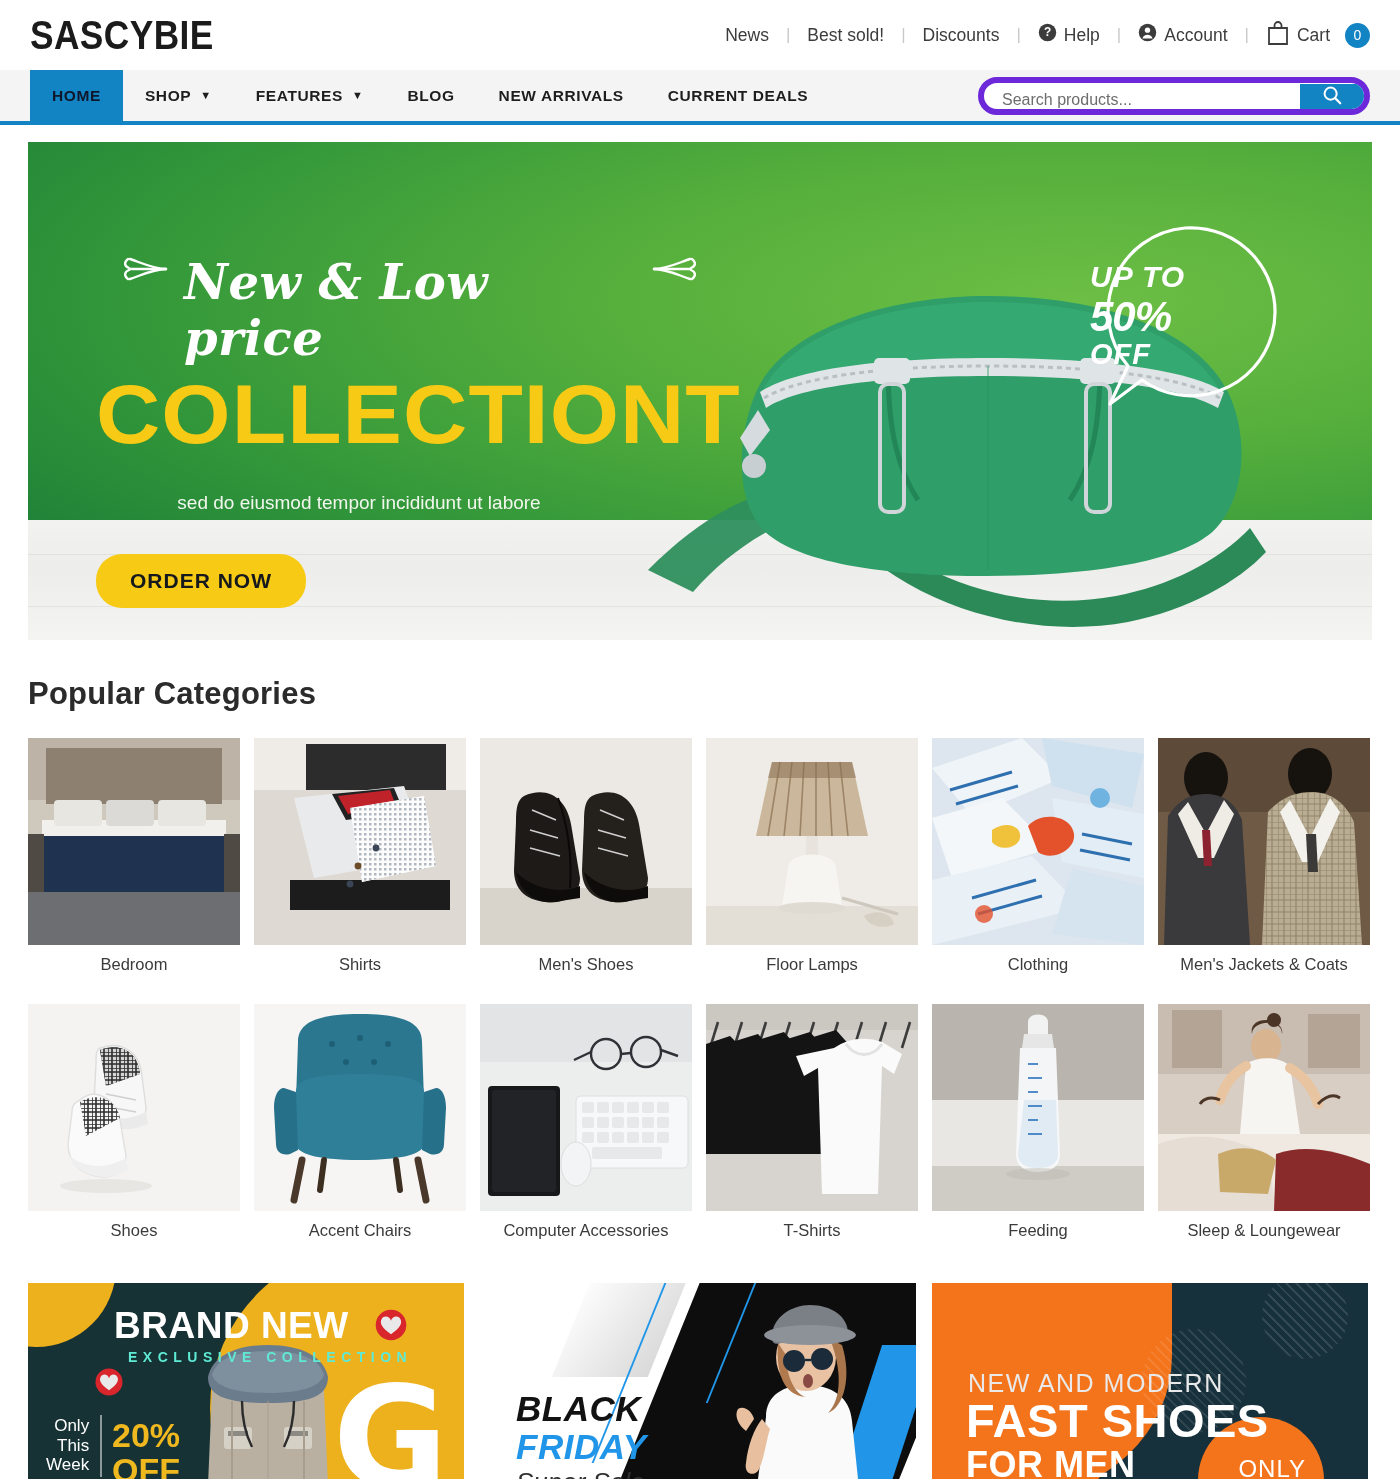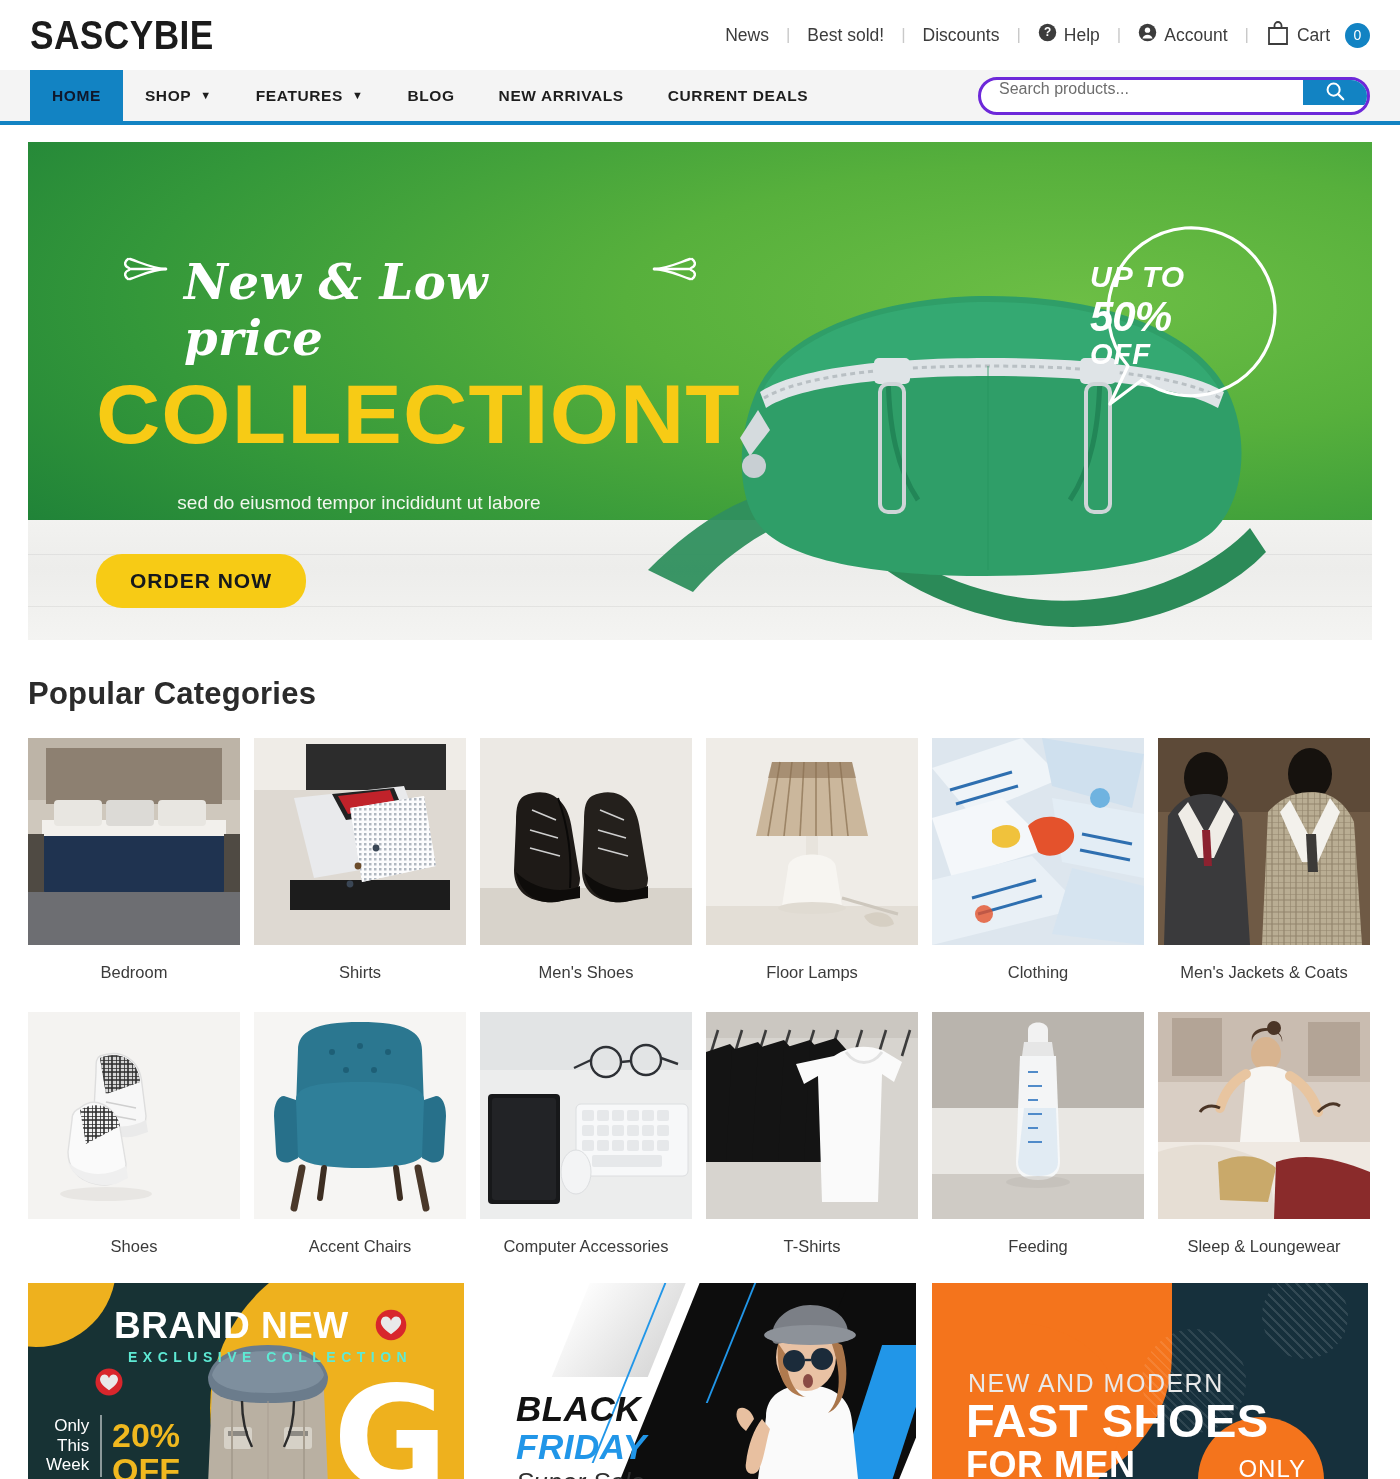--- a/index.html
+++ b/index.html
@@ -46,23 +46,23 @@
     white-space: nowrap; cursor: pointer;
   }
   .navlink.active { background: #1283c3; color: #0f172a; }
   .caret { font-size: 11px; line-height: 1; }
 
   .searchwrap {
     margin-left: auto; display: flex; align-items: center;
     padding-right: 30px;
   }
   .searchbox {
-    display: flex; align-items: flex-start; height: 38px;
+    display: flex; align-items: flex-end; height: 38px;
     width: 392px; border-radius: 19px; overflow: hidden;
-    background: #fff; border: 3px solid #6d28d9;
+    background: #fff; border: 6px solid #6d28d9;
   }
   .searchbox input {
     flex: 1; border: 0; outline: none; padding: 0 18px;
     font-size: 16px; color: #4a4a4a; background: transparent;
     font-family: "Liberation Sans", sans-serif;
   }
   .searchbox input::placeholder { color: #6d6d6d; }
   .searchbtn {
     width: 64px; background: #1283c3; border: 0; cursor: pointer;
     display: flex; align-items: center; justify-content: center;
@@ -138,21 +138,21 @@
     transform: scaleX(0.97); transform-origin: left center;
   }
   .catgrid {
     position: absolute; left: 28px; top: 738px; width: 1344px;
     display: grid; grid-template-columns: repeat(6, 212px);
     gap: 30px 14px;
   }
   .cat { width: 212px; cursor: pointer; }
   .cat-img { width: 212px; height: 207px; overflow: hidden; position: relative; background: #e8e8e8; }
   .cat-label {
-    margin-top: 18px; text-align: center; font-size: 16.5px; color: #3b3b3b;
+    margin-top: 10px; text-align: center; font-size: 16.5px; color: #3b3b3b;
   }
 
   
   .promos {
     position: absolute; left: 28px; top: 1283px; width: 1344px;
     display: grid; grid-template-columns: repeat(3, 436px); gap: 16px;
   }
   .promo { height: 196px; position: relative; overflow: hidden; cursor: pointer; }
 
   

